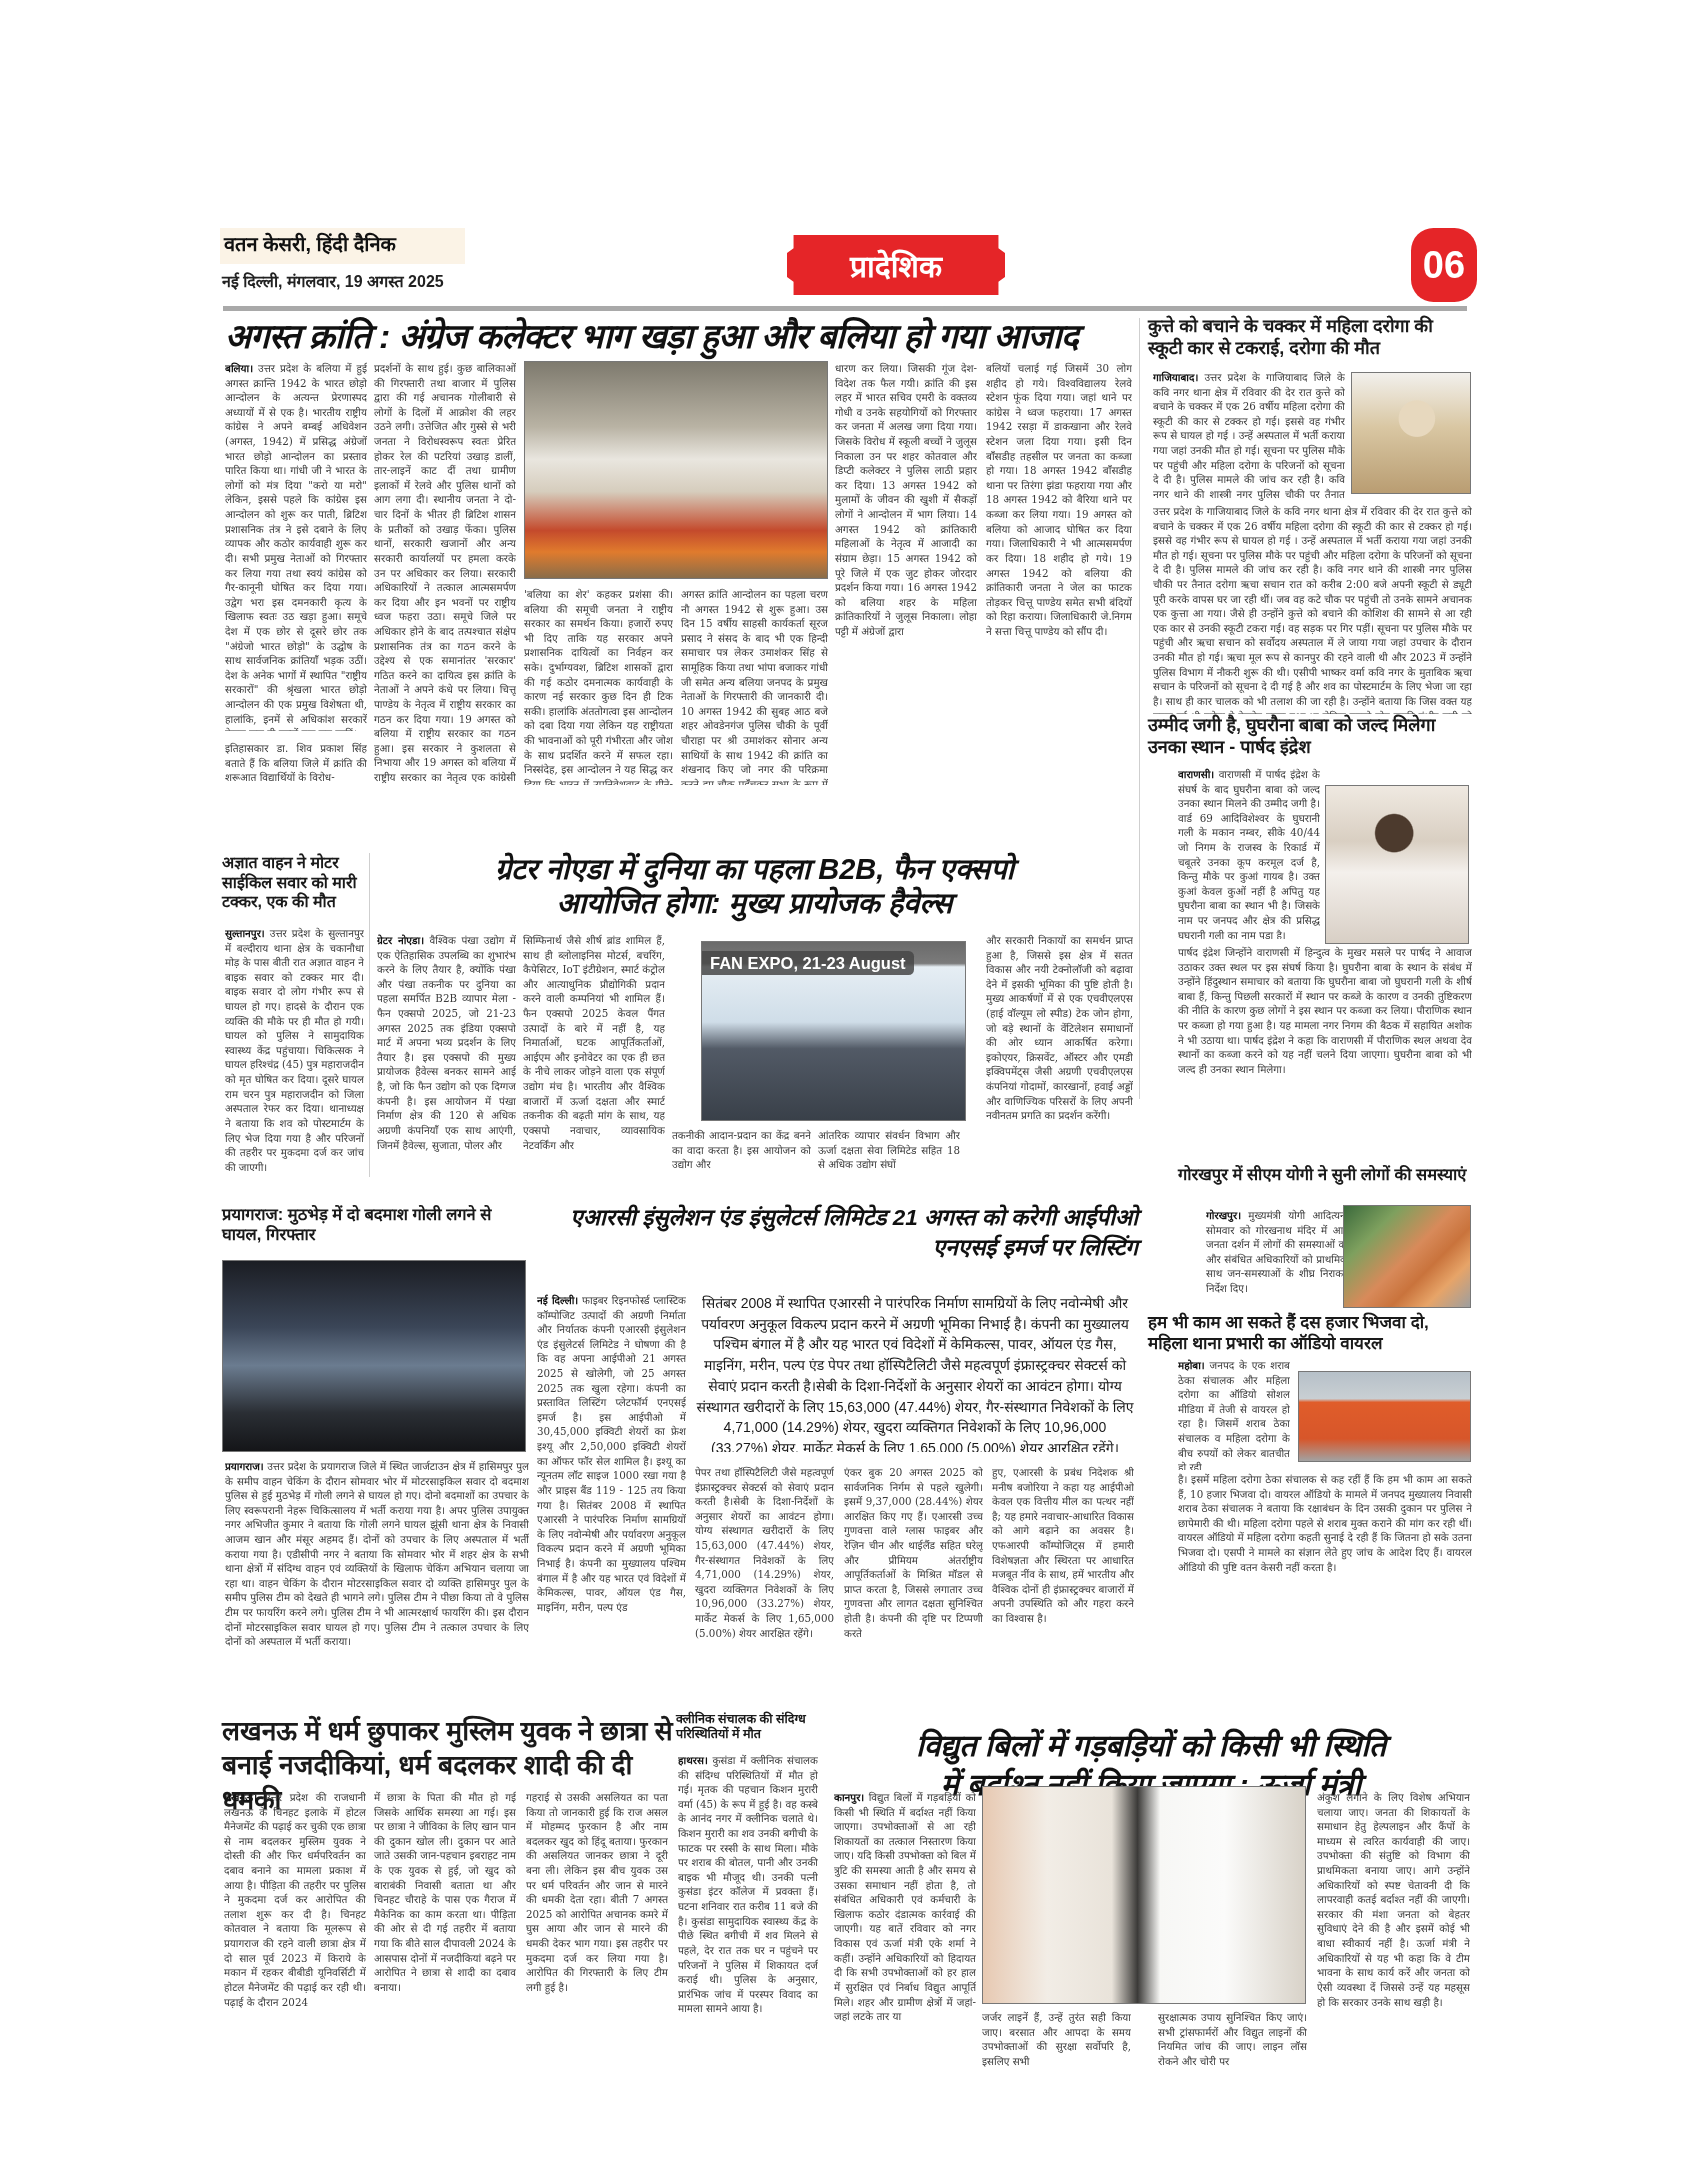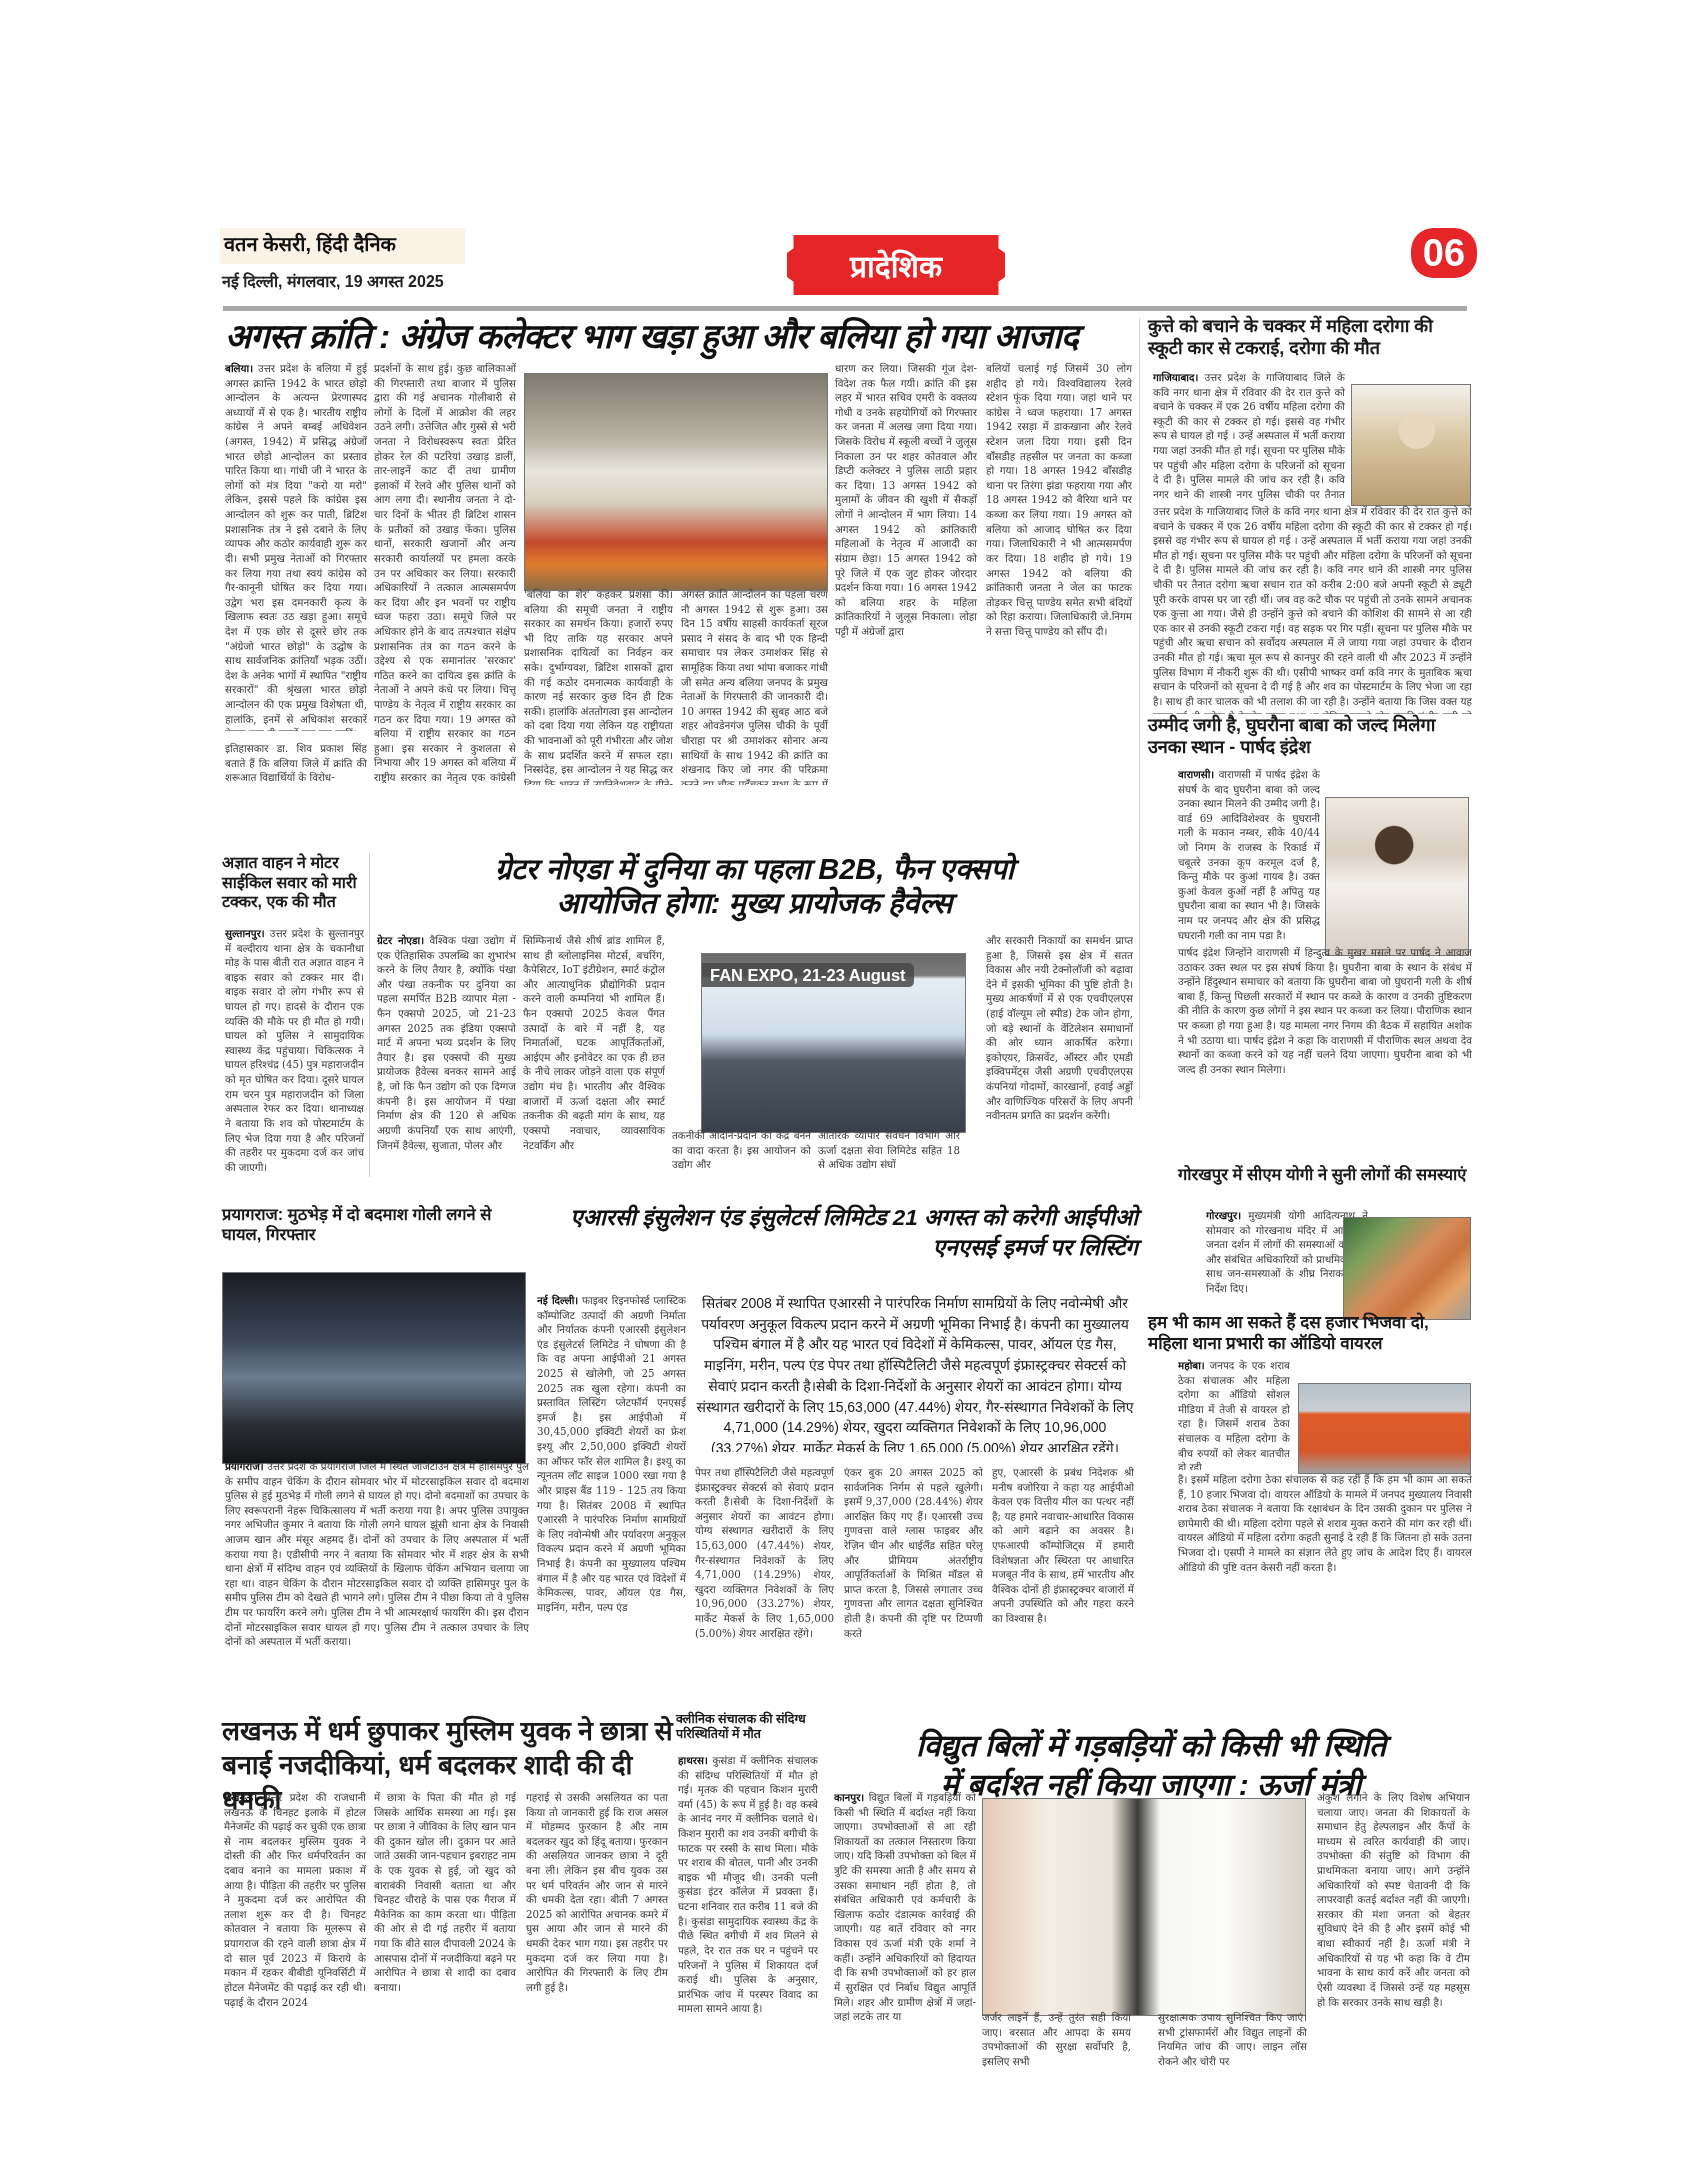--- a/index.html
+++ b/index.html
@@ -8,37 +8,37 @@
   .abs { position: absolute; }
 
   
   .brand-box { left: 220px; top: 228px; width: 245px; height: 36px; background: #fbf3e6; }
   .brand-name { left: 224px; top: 230px; font-size: 20px; font-weight: bold; color: #111; font-family: "Liberation Sans", sans-serif; }
   .brand-date { left: 222px; top: 270px; font-size: 16px; font-weight: bold; color: #222; font-family: "Liberation Sans", sans-serif; }
   .section-banner { left: 787px; top: 235px; width: 218px; height: 60px; background: #e52528;
     clip-path: polygon(3% 0, 97% 0, 97% 22%, 100% 30%, 100% 70%, 97% 78%, 97% 100%, 3% 100%, 3% 78%, 0 70%, 0 30%, 3% 22%);
     display:flex; align-items:center; justify-content:center; }
   .section-banner span { color: #fff; font-size: 30px; font-weight: bold; font-family: "Liberation Sans", sans-serif; }
-  .page-badge { left: 1411px; top: 228px; width: 66px; height: 50px; background: #e52528; border-radius: 22.5px;
+  .page-badge { left: 1411px; top: 228px; width: 66px; height: 74px; background: #e52528; border-radius: 22.5px;
     display:flex; align-items:center; justify-content:center; }
   .page-badge span { color: #fff; font-size: 38px; font-weight: bold; font-family: "Liberation Sans", sans-serif; }
   .rule { left: 223px; top: 306px; width: 1244px; height: 4.6px; background: #a9a9a9; }
 
   
   .hl { font-family: "Liberation Sans", sans-serif; font-weight: bold; color: #111; line-height: 1.18; font-style: italic; }
   .hl-main1 { left: 225px; top: 316px; font-size: 34px; letter-spacing: -0.7px; }
   .hl-side { text-align: left; font-family: "Liberation Sans", sans-serif; color: #1a1a1a; line-height: 1.22; }
 
   
   .txt { font-size: 10.3px; line-height: 1.42; text-align: justify; color: #3a3a3a; font-family: "DejaVu Serif", serif; }
   .txt b { color: #111; }
   .col-rule { width: 0.7px; background: #cfcfcf; }
 
   
-  .photo { border: 1.3px solid #777; overflow: hidden; margin-top: 12px; }
+  .photo { border: 1.3px solid #777; overflow: hidden; }
   .ph-memorial { background: linear-gradient(180deg,#7e7a6e 0%,#b9b3a4 30%,#e9e6df 45%,#d6cdbd 60%,#c44a2c 78%,#e07b2d 88%,#8a6d4a 100%); }
   .ph-police { background: radial-gradient(circle at 55% 38%, #e7d8be 0 18%, transparent 19%), linear-gradient(180deg,#f2f0ec 0%,#d9c7a3 45%,#b99d72 100%); }
   .ph-varanasi { background: radial-gradient(circle at 48% 30%, #4c3a2d 0 14%, transparent 15%), linear-gradient(180deg,#efe9e1 0%,#d9cfc2 35%,#f4f0ec 55%,#d8cfc5 100%); }
   .ph-fanexpo { background: linear-gradient(180deg,#6a6a6a 0%,#7b7b7b 12%,#e6eef4 14%,#cfdde8 45%,#525a66 60%,#394049 100%); }
   .ph-yogi { background: linear-gradient(135deg,#3b6a3c 0%,#7ea05e 25%,#d88a5a 50%,#c9733c 65%,#e7a468 80%,#9e9e9e 100%); }
   .ph-encounter { background: linear-gradient(180deg,#1b1d23 0%,#3b4658 35%,#6b7c90 55%,#2a2e34 80%,#141518 100%); }
   .ph-mahoba { background: linear-gradient(180deg,#b6c0c8 0%,#c9cfd3 30%,#e05d2a 34%,#d7562a 75%,#a2a2a2 100%); }
   .ph-minister { background: linear-gradient(90deg,#e7c9b2 0%,#f2ede6 20%,#e9e3da 40%,#3b3a38 48%,#f7f7f5 55%,#fbfbfa 75%,#d8d2c8 100%); }
   .fan-overlay { position:absolute; left: 0; top: 9.3px; padding: 2.6px 8px; background: rgba(70,70,70,0.85); color:#fff; font-size: 16.5px; font-weight: bold; font-family: "Liberation Sans", sans-serif; border-radius: 0 5.3px 5.3px 0; }
 

